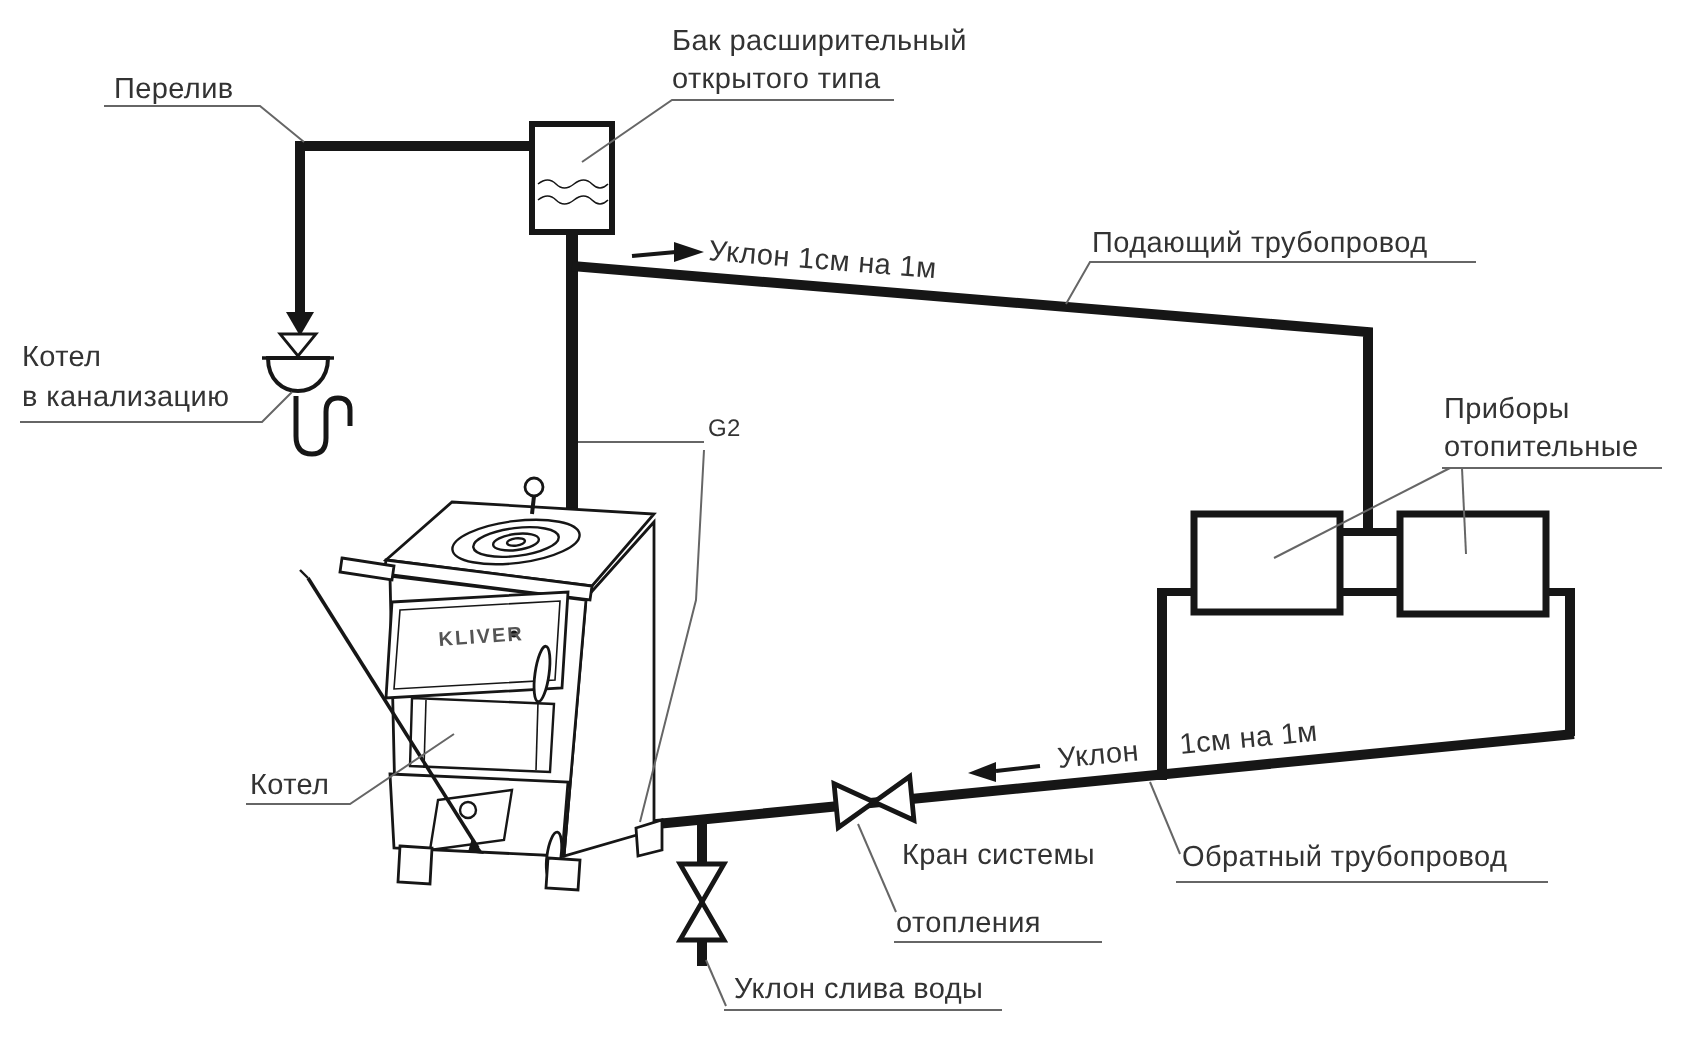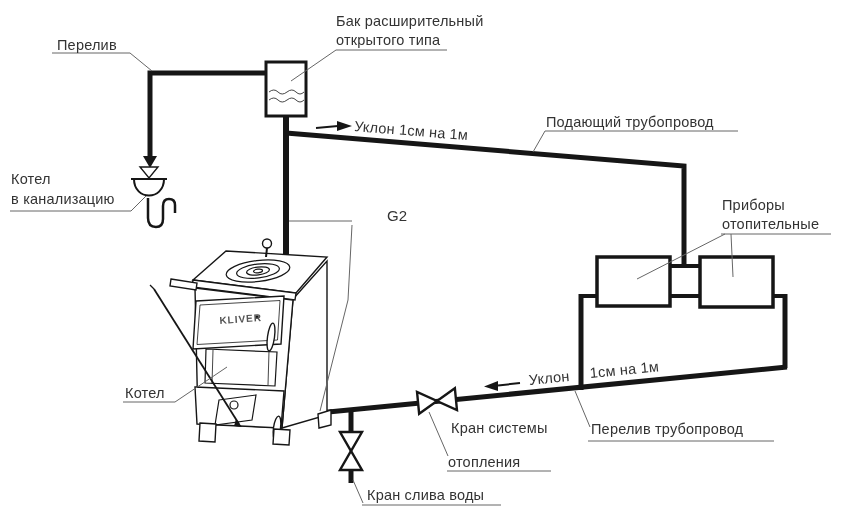--- a/index.html
+++ b/index.html
@@ -16,21 +16,21 @@
     color:var(--text,#333);
     white-space:nowrap;letter-spacing:.2px;
   }
   .rot-dn{transform:rotate(4.6deg);transform-origin:left top;}
   .rot-up{transform:rotate(-5.5deg);transform-origin:left top;}
   .brand{
     font:bold 10px "Liberation Sans",sans-serif;
     color:#555;letter-spacing:1px;
     transform:rotate(-4deg);transform-origin:left top;
   }
-  .g2{font-size:15px;margin-left:33px;}
+  .g2{font-size:12px;}
   
   .pipe{stroke:var(--line,#111);stroke-width:5;fill:none;}
   .pipe6{stroke:var(--line,#111);stroke-width:6;fill:none;}
   .conn{stroke:var(--line,#111);stroke-width:4;fill:none;}
   .rad{fill:#fff;stroke:var(--line,#111);stroke-width:3.5;}
   .tank{fill:#fff;stroke:var(--line,#111);stroke-width:3;}
   .valve{fill:#fff;stroke:var(--line,#111);stroke-width:2.4;}
   .fillb{fill:var(--line,#111);stroke:none;}
   .thin{stroke:var(--line,#222);stroke-width:1.4;fill:#fff;}
   .thinnf{stroke:var(--line,#222);stroke-width:1.2;fill:none;}
@@ -202,20 +202,20 @@
   <div class="label" style="left:722px;top:196px">Приборы</div>
   <div class="label" style="left:722px;top:215px">отопительные</div>
 
   <div class="label" style="left:125px;top:384px">Котел</div>
 
   <div class="label brand" style="left:219px;top:315px">KLIVER</div>
 
   <div class="label rot-up" style="left:528px;top:371px">Уклон</div>
   <div class="label rot-up" style="left:589px;top:364px">1см на 1м</div>
 
-  <div class="label" style="left:591px;top:420px">Перелив трубопровод</div>
+  <div class="label" style="left:591px;top:420px">Обратный трубопровод</div>
 
   <div class="label" style="left:451px;top:419px">Кран системы</div>
   <div class="label" style="left:448px;top:453px">отопления</div>
 
-  <div class="label" style="left:367px;top:486px">Кран слива воды</div>
+  <div class="label" style="left:367px;top:486px">Уклон слива воды</div>
 
 </div>
 
 </body></html>

